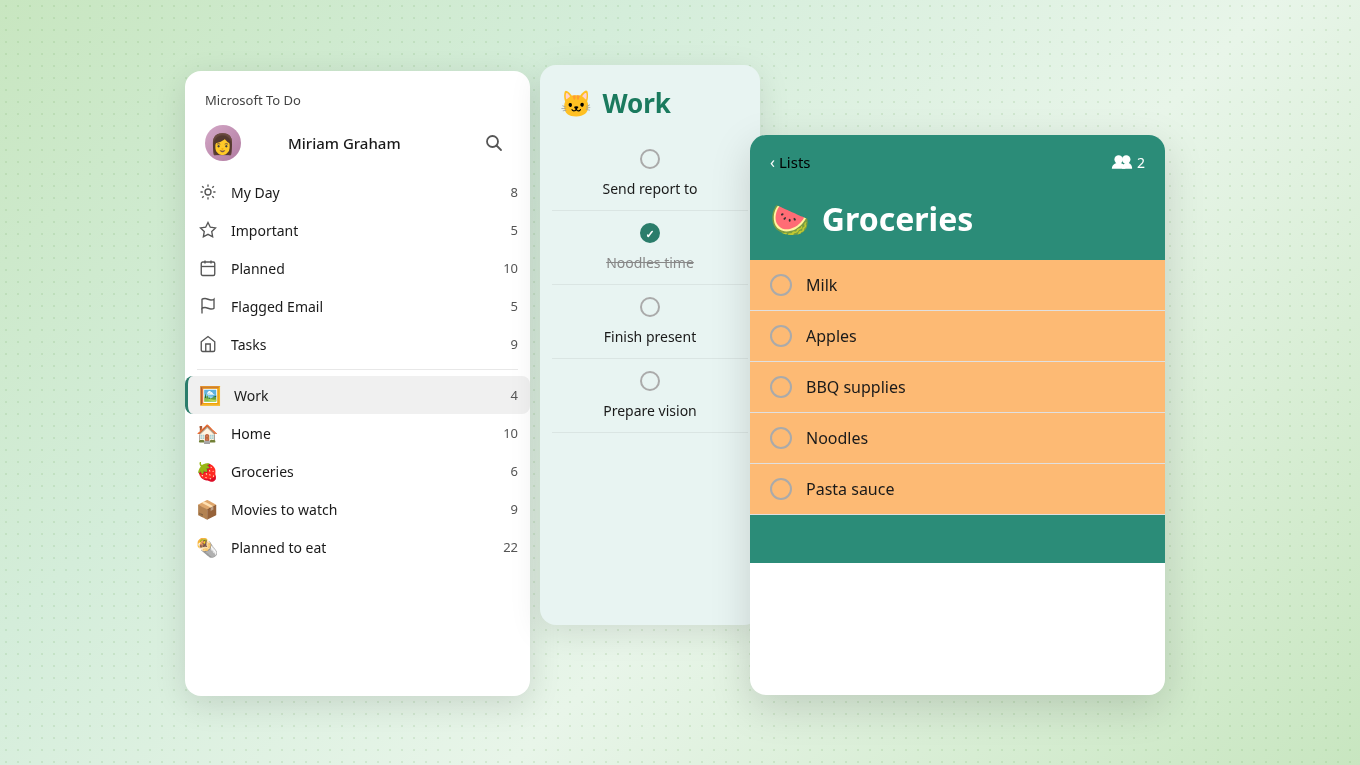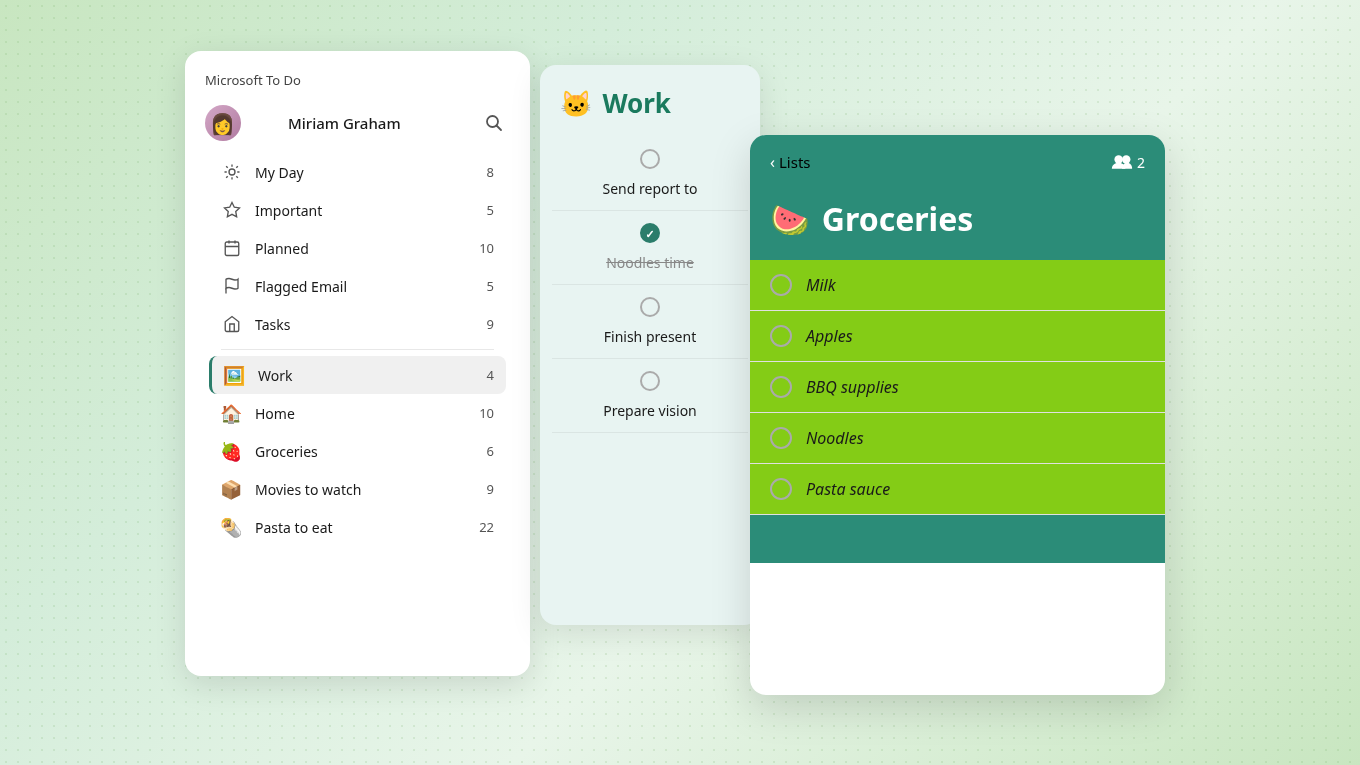--- a/index.html
+++ b/index.html
@@ -20,21 +20,21 @@
       inset: 0;
       background-image: radial-gradient(circle, rgba(100,160,80,0.15) 1px, transparent 1px);
       background-size: 12px 12px;
       pointer-events: none;
     }
 
     
     .sidebar-panel {
       position: absolute;
       left: 185px;
-      top: 51px;
+      top: 71px;
       width: 345px;
       height: 625px;
       background: #ffffff;
       border-radius: 16px;
       box-shadow: 0 8px 32px rgba(0,0,0,0.12);
       overflow: hidden;
       z-index: 1;
     }
 
     .sidebar-header {
@@ -85,21 +85,21 @@
       width: 32px;
       height: 32px;
       display: flex;
       align-items: center;
       justify-content: center;
       cursor: pointer;
       border-radius: 50%;
     }
 
     .sidebar-nav {
-      padding: 0 24px;
+      padding: 0 0;
     }
 
     .nav-item {
       display: flex;
       align-items: center;
       padding: 8px 12px;
       border-radius: 8px;
       cursor: pointer;
       position: relative;
     }
@@ -266,22 +266,21 @@
       gap: 12px;
     }
 
     .groceries-title {
       font-size: 32px;
       font-weight: 700;
       color: white;
     }
 
     .grocery-items {
-      background: #84cc16;
-      font-style: italic;
+      background: #fdba74;
     }
 
     .grocery-item {
       display: flex;
       align-items: center;
       padding: 14px 20px;
       border-bottom: 1px solid #e0e0e0;
       gap: 14px;
     }
 
@@ -405,21 +404,21 @@
     </div>
 
     <div class="nav-item">
       <div class="nav-icon" style="font-size:18px;">📦</div>
       <span class="nav-label">Movies to watch</span>
       <span class="nav-count">9</span>
     </div>
 
     <div class="nav-item">
       <div class="nav-icon" style="font-size:18px;">🌯</div>
-      <span class="nav-label">Pasta to eat</span>
+      <span class="nav-label">Planned to eat</span>
       <span class="nav-count">22</span>
     </div>
   </div>
 </div>
 
 <div class="work-panel">
   <div class="work-header">
     <span style="font-size:26px;">🐱</span>
     <span class="work-title">Work</span>
   </div>

